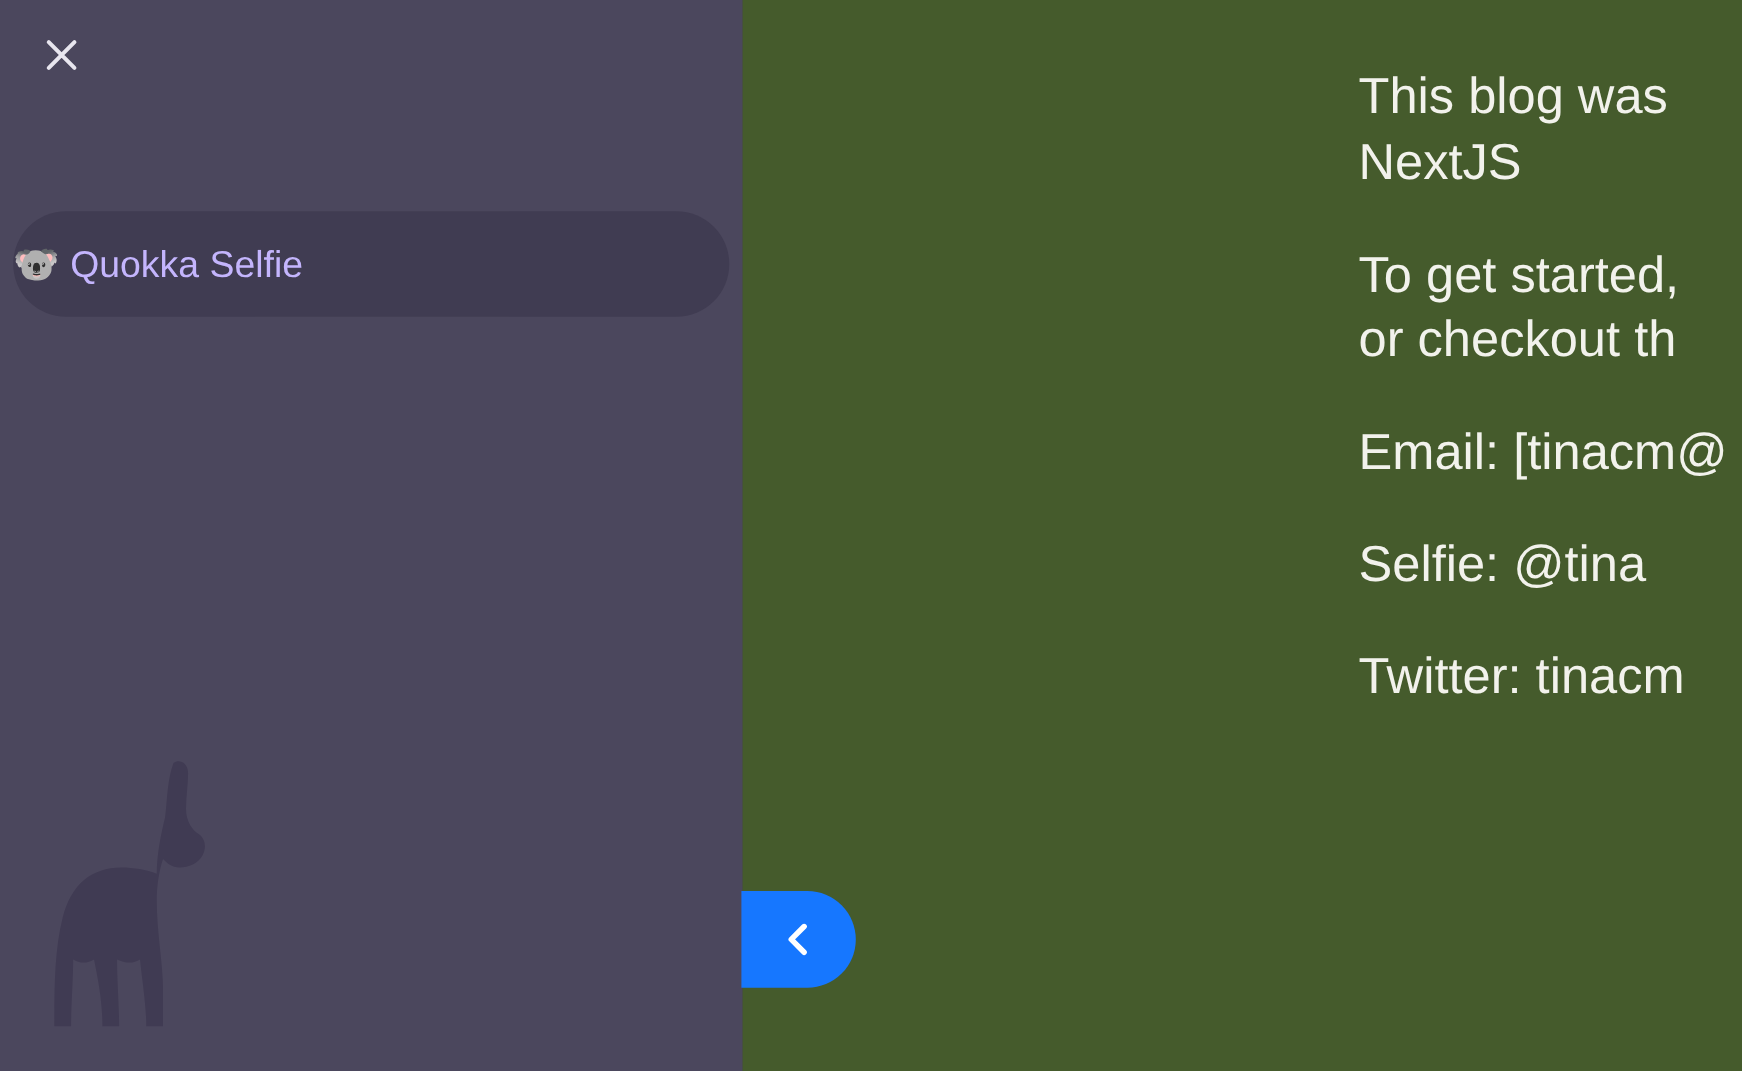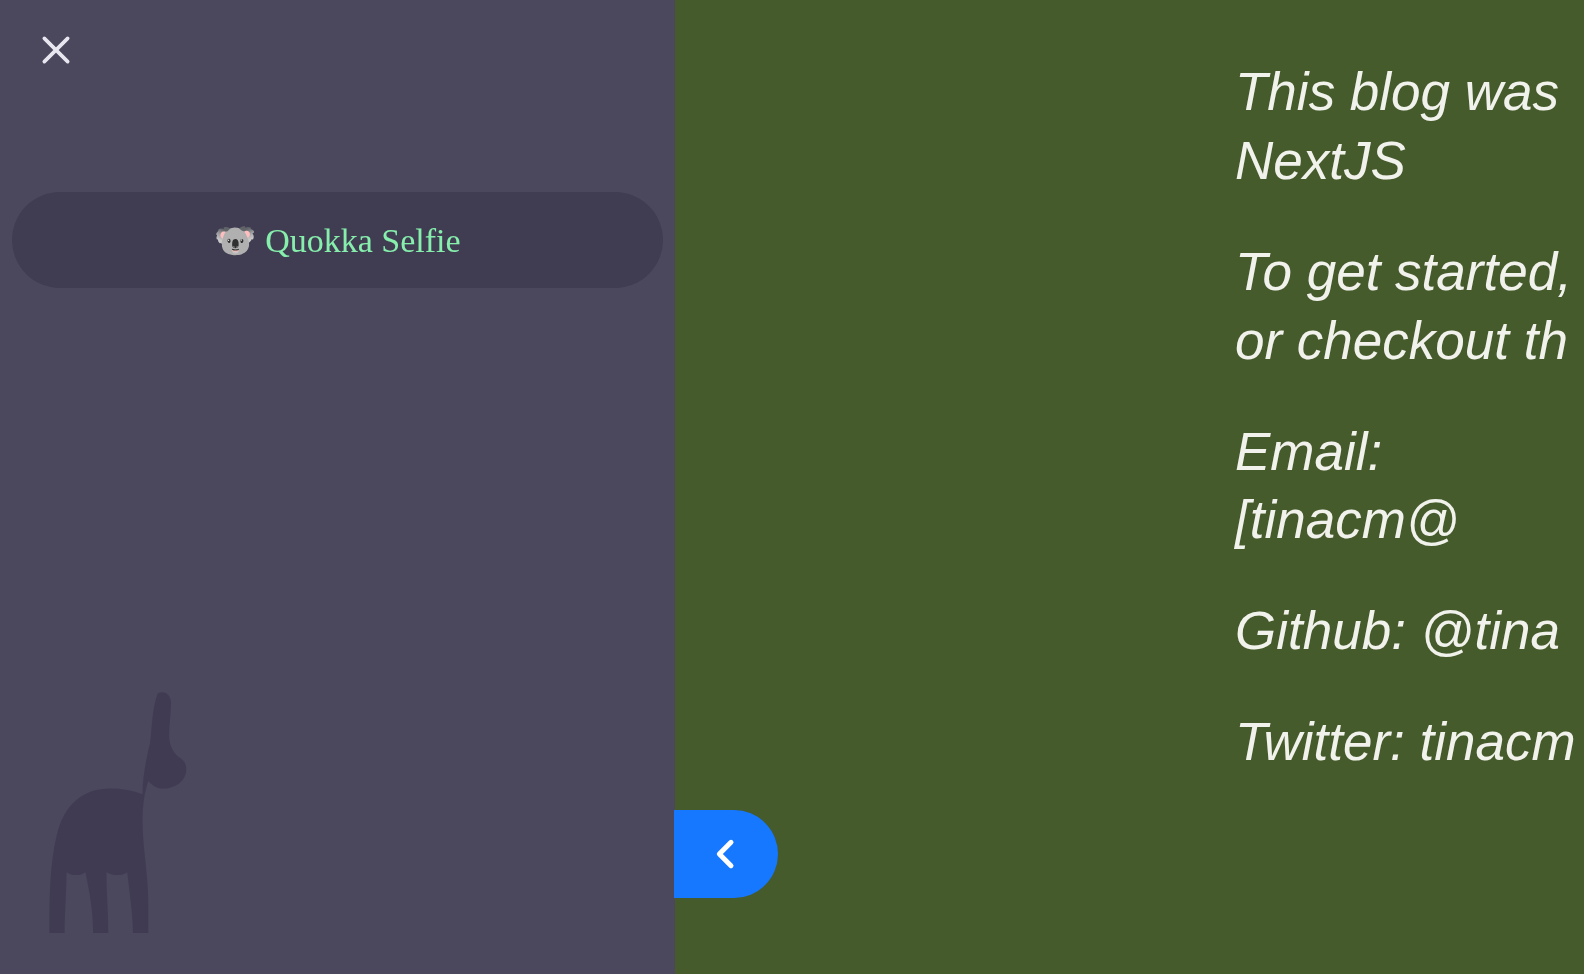--- a/index.html
+++ b/index.html
@@ -43,25 +43,24 @@
     left: 12px;
     right: 12px;
   }
 
   .pill-input {
     width: 100%;
     height: 96px;
     border: none;
     border-radius: 48px;
     background: #403c52;
-    color: #86efac;
+    color: #c4b5fd;
     font-size: 34px;
-    text-align: center;
     outline: none;
-    font-family: Liberation Serif, serif;
+    font-family: Liberation Sans, sans-serif;
   }
   
   .pill-input::placeholder { color: #6e6a7d; }
 
   
   .llama-mark {
     position: absolute;
     left: 38px;
     bottom: 20px;
     width: 190px;
@@ -90,25 +89,24 @@
   .collapse-btn svg { width: 40px; height: 40px; stroke: currentColor; stroke-width: 3; fill: none; }
 
   
   .main {
     flex: 1;
     background: #455b2c;
     color: #f2f2ec;
     padding-top: 58px;
     padding-left: 560px;   
     padding-right: 0;
-    font-size: 53px;
+    font-size: 46px;
     line-height: 1.3;
     overflow: hidden;
     white-space: nowrap;
-    font-style: italic;
   }
   .main p { margin-bottom: 42px; white-space: pre-line; }
 </style>
 </head>
 <body>
 
 <aside class="sidebar">
 
   <div class="close-btn">
     <svg viewBox="0 0 24 24" fill="none">
@@ -132,15 +130,15 @@
     <polyline points="15 5 8 12 15 19" stroke-linecap="round" stroke-linejoin="round"></polyline>
   </svg>
 </div>
 
 <main class="main">
   <p>This blog was
 NextJS</p>
   <p>To get started,
 or checkout th</p>
   <p>Email: [tinacm@</p>
-  <p>Github: @tina</p>
+  <p>Selfie: @tina</p>
   <p>Twitter: tinacm</p>
 </main>
 
 </body></html>

